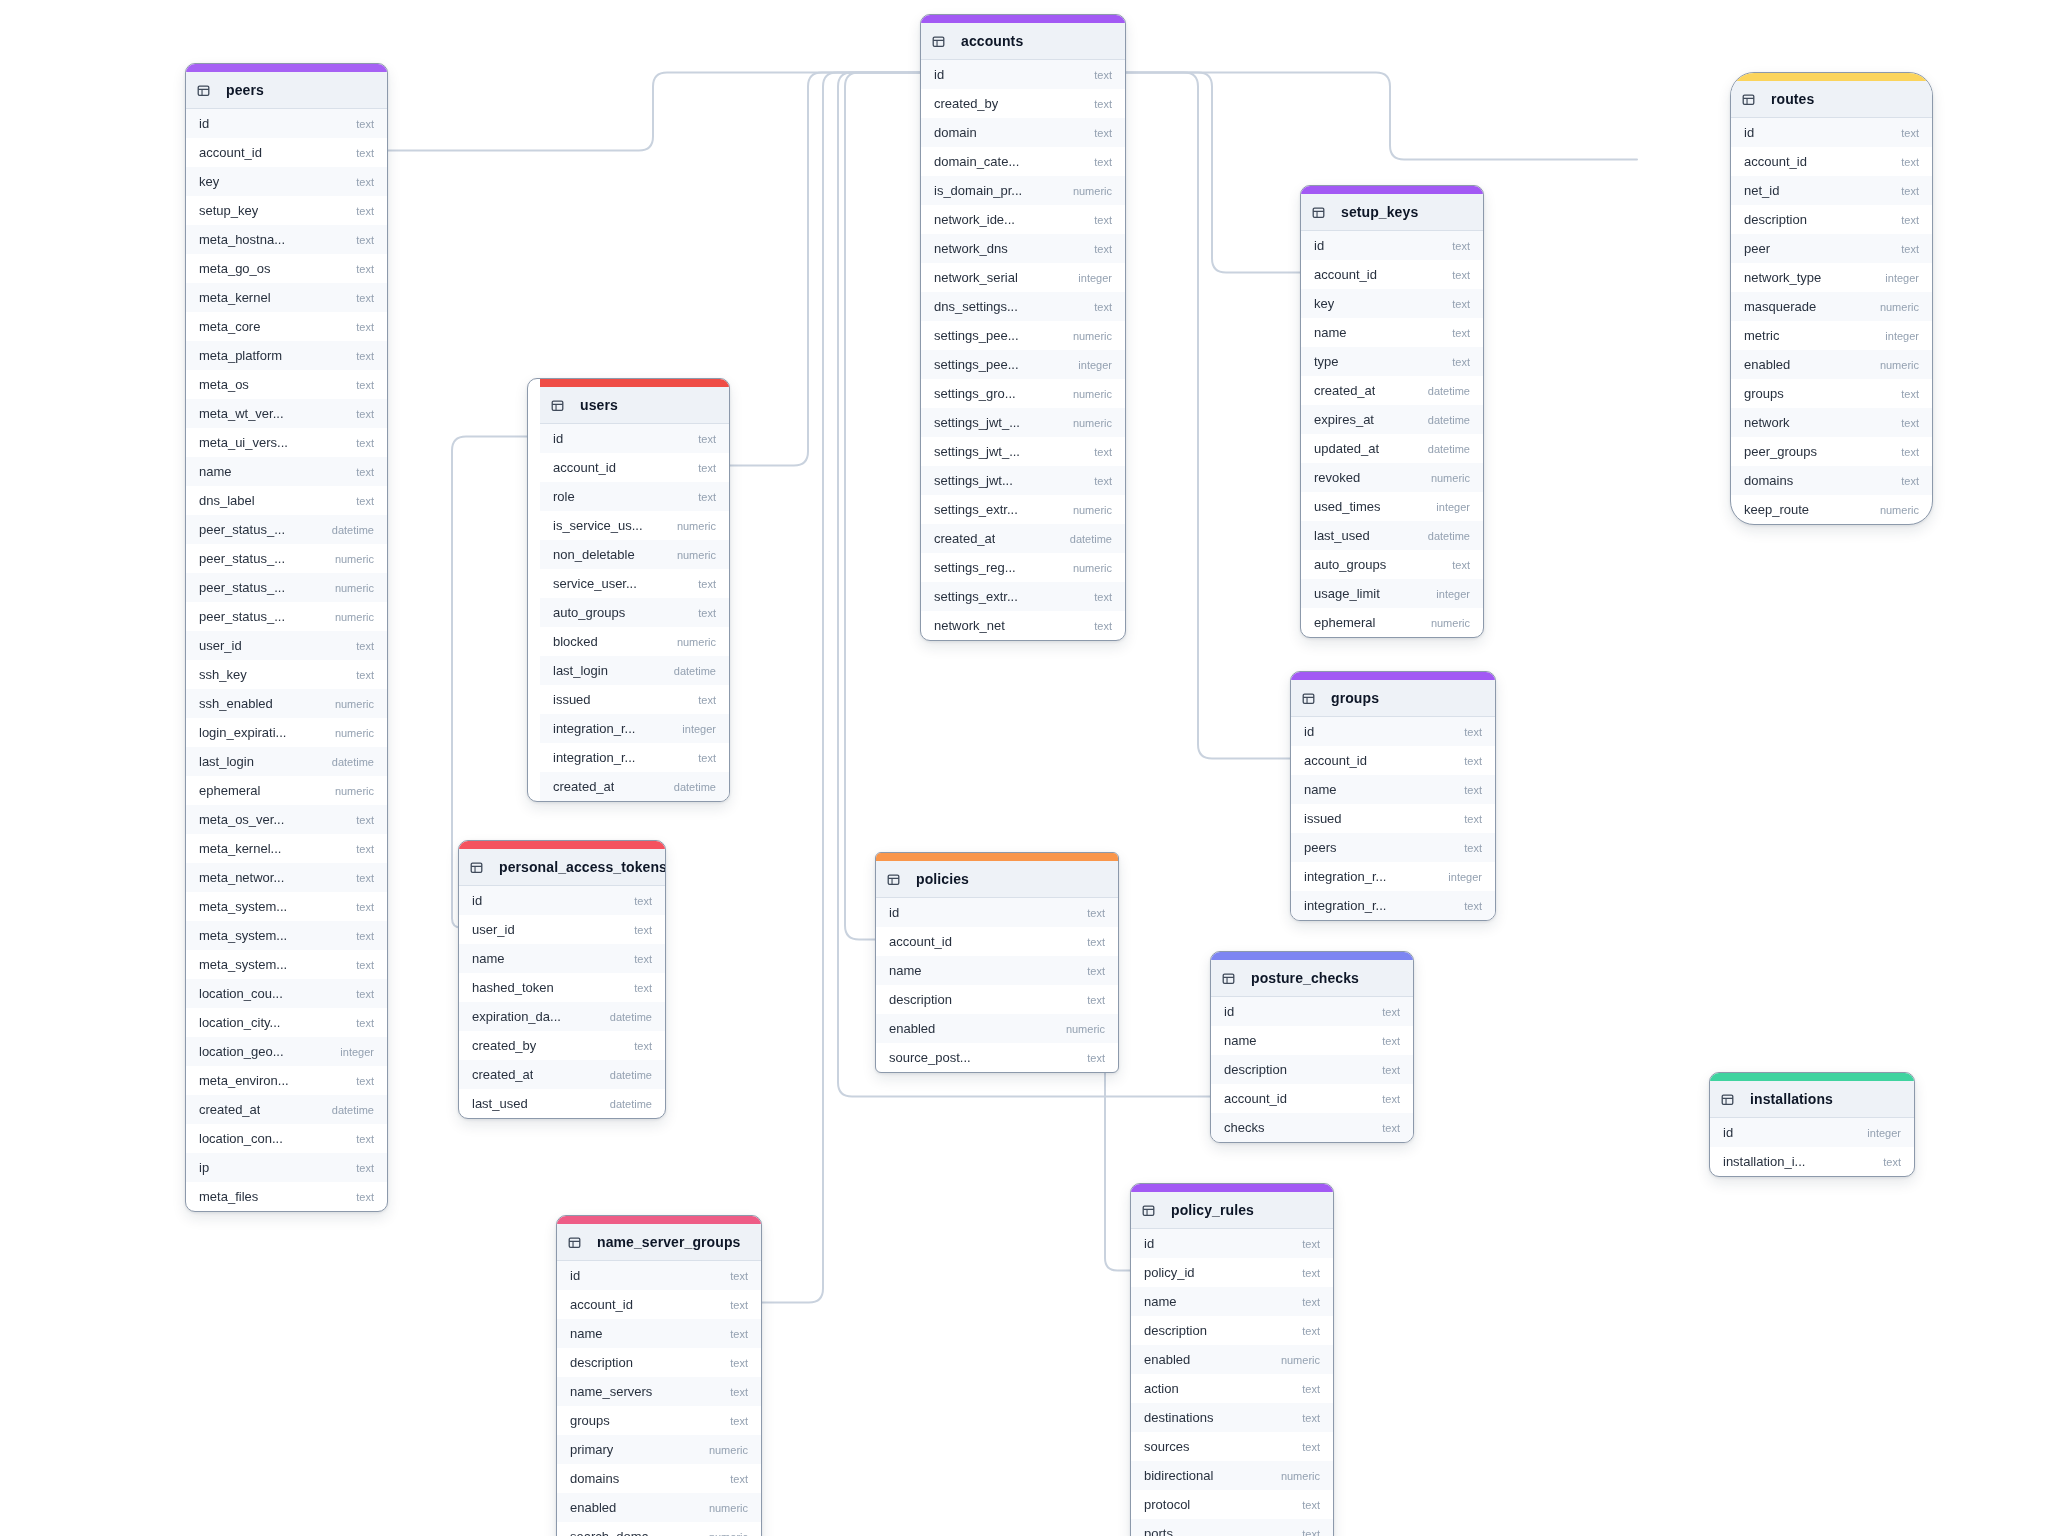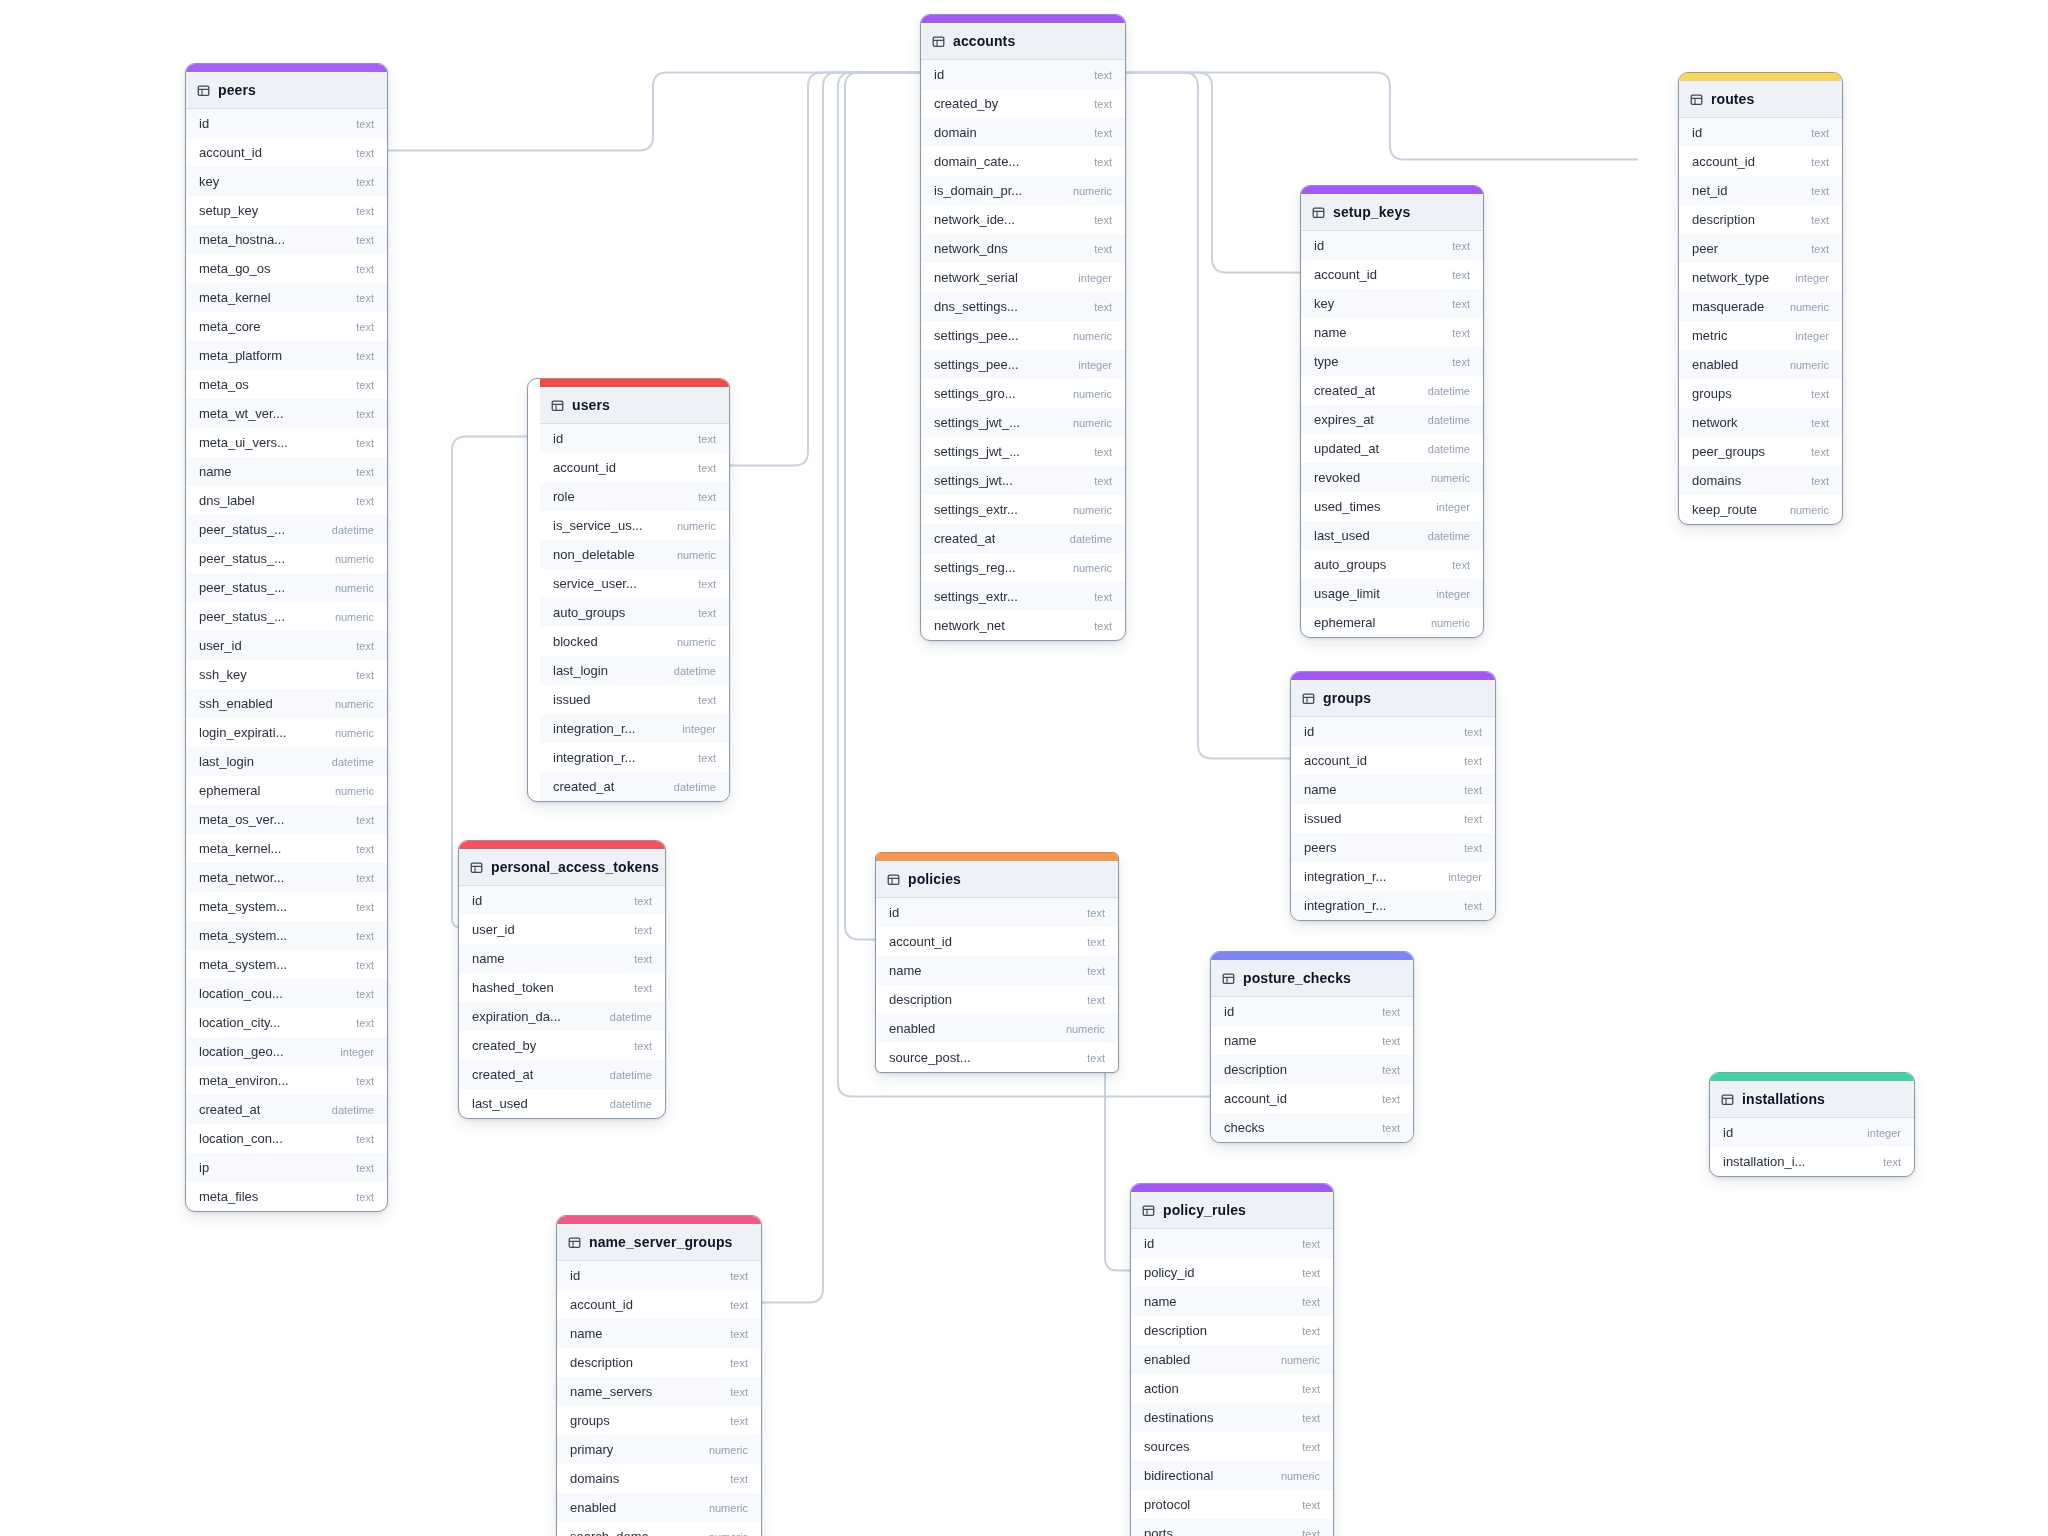--- a/index.html
+++ b/index.html
@@ -7,21 +7,21 @@
   #canvas{position:relative;width:2048px;height:1536px;overflow:hidden;background:#ffffff;}
   #edges{position:absolute;left:0;top:0;width:2048px;height:1536px;}
   #edges path{fill:none;stroke:#c9d2de;stroke-width:2;stroke-linecap:round;}
   .table-card{
     position:absolute;background:#ffffff;border:1px solid #8c99ab;border-radius:10px;
     box-shadow:0 6px 14px rgba(20,35,60,.10),0 1px 3px rgba(20,35,60,.10);
     overflow:hidden;box-sizing:border-box;
   }
   .accent{height:8px;}
   .thead{
-    height:36px;display:flex;align-items:center;gap:8px;padding:0 11px;
+    height:36px;display:flex;align-items:center;gap:16px;padding:0 11px;
     background:#eef2f7;border-bottom:1px solid #d9e0e9;
     font-weight:bold;font-size:14px;color:#0d1627;letter-spacing:.1px;
   }
   .ticon{display:flex;align-items:center;}
   .rows{display:block;}
   .row{
     height:29px;display:flex;align-items:center;justify-content:space-between;
     padding:0 13px;box-sizing:border-box;white-space:nowrap;
   }
   .row:nth-child(odd){background:#f7f9fc;}
@@ -438,21 +438,21 @@
           <div class="row">
             <span class="fname">usage_limit</span>
             <span class="ftype">integer</span>
           </div>
           <div class="row">
             <span class="fname">ephemeral</span>
             <span class="ftype">numeric</span>
           </div>
         </div>
   </div>
-      <div class="table-card" style="left: 1678px; top: 72px; width: 165px;">
+      <div class="table-card" style="left: 1730px; top: 72px; width: 203px; border-radius: 24px;">
     <div class="accent" style="background: rgb(251, 212, 92);"></div>
     <div class="thead">
       <span class="ticon">
         <svg width="13" height="13" viewBox="0 0 16 16">
           <rect x="1.5" y="2.5" width="13" height="11.5" rx="1.6" fill="none" stroke="#3f4a5a" stroke-width="1.6"></rect>
           <line x1="1.5" y1="6.6" x2="14.5" y2="6.6" stroke="#3f4a5a" stroke-width="1.4"></line>
           <line x1="6.2" y1="6.6" x2="6.2" y2="14" stroke="#3f4a5a" stroke-width="1.4"></line>
         </svg>
       </span>
       <span class="tname">routes</span>

